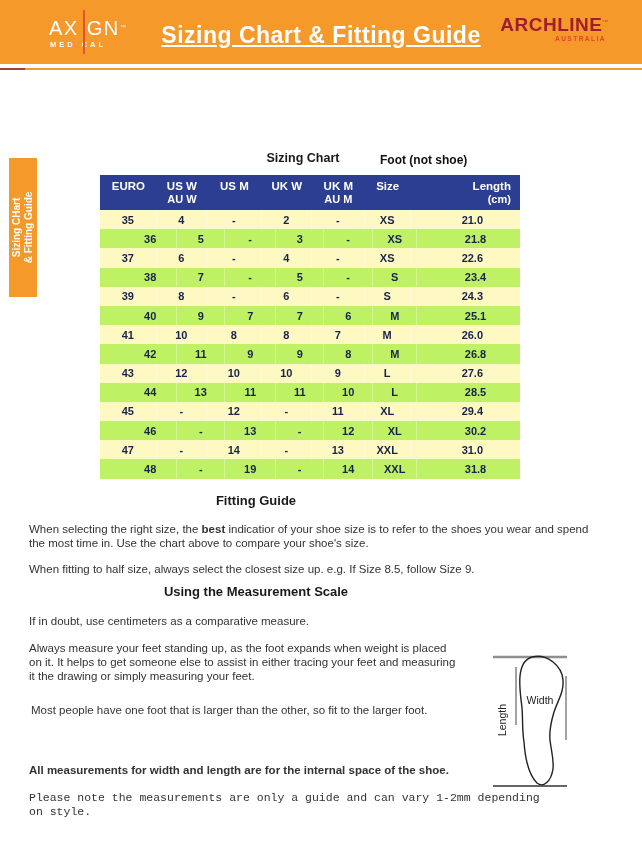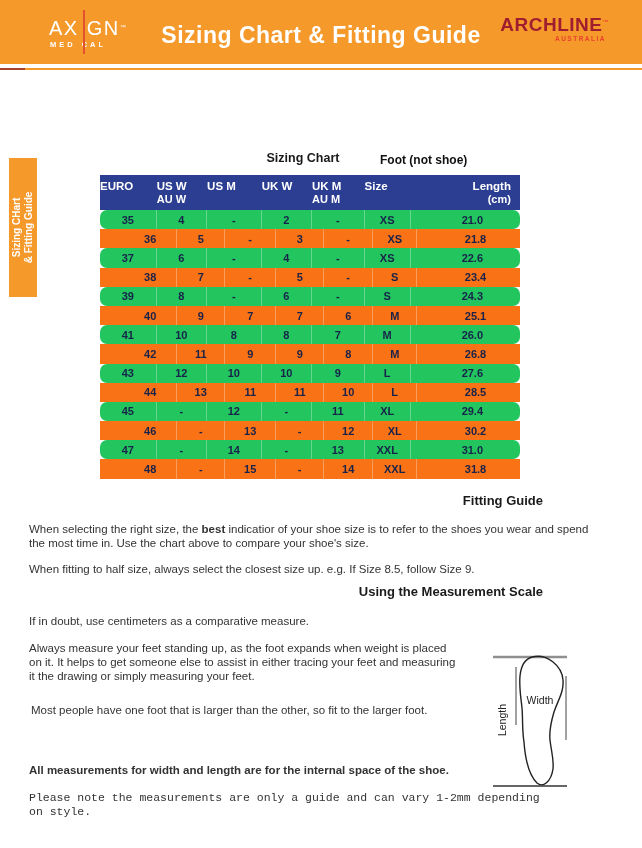--- a/index.html
+++ b/index.html
@@ -5,21 +5,21 @@
   html,body { margin:0; padding:0; background:#ffffff; }
   .page {
     position:relative; width:642px; height:848px; background:#ffffff;
     font-family:"Liberation Sans","DejaVu Sans",sans-serif; overflow:hidden;
   }
 
   
   .topbar { position:absolute; top:0; left:0; width:642px; height:64px; background:#F5992B; }
   .doc-title {
     position:absolute; left:0; top:22px; width:642px; text-align:center;
-    font-size:23px; font-weight:bold; color:#ffffff; letter-spacing:0.5px; margin:0;
+    font-size:23px; font-weight:bold; color:#ffffff; letter-spacing:0.5px; margin:0;text-decoration:underline;
   }
   
   .axign { position:absolute; left:49px; top:18px; color:#ffffff; }
   .axign-name { font-size:20px; letter-spacing:1.5px; line-height:20px; }
   .axign-gap  { display:inline-block; width:8px; }
   .axign-tm   { font-size:6px; vertical-align:top; position:relative; top:-1px; }
   .axign-sub  { font-size:7.5px; font-weight:bold; letter-spacing:3px; margin-top:2px; padding-left:1px; }
   .axign-gap2 { display:inline-block; width:6px; }
   .axign-line { position:absolute; left:34px; top:-8px; width:2px; height:44px; background:#E0532E; }
   
@@ -41,37 +41,37 @@
     text-align:center; color:#ffffff; font-weight:bold; font-size:10px; line-height:12px; padding-top:2px;
   }
 
   
   .chart-title { position:absolute; left:100px; top:151px; width:406px; text-align:center;
                  font-size:12.5px; font-weight:bold; color:#1a1a1a; margin:0; }
   .foot-note   { position:absolute; left:380px; top:153px; width:140px; 
                  font-size:12px; font-weight:bold; color:#111111; }
   .sizing-table { position:absolute; left:100px; top:175px; width:420px; }
   .thead { display:flex; height:35px; background:#2B3E92; color:#ffffff; }
-  .hcell { display:flex; flex-direction:column; align-items:flex-start; padding-top:5px;
+  .hcell { display:flex; flex-direction:column; align-items:center; padding-top:5px;
            font-size:11.5px; font-weight:bold; line-height:13px; box-sizing:border-box; }
   .hcell .l2 { font-size:11px; }
   .thead .c6 { align-items:flex-end; padding-right:9px; }
   .trow  { display:flex; height:19.2px; }
-  .row-a { background:#22c55e;border-radius:7px; }
-  .row-b { background:#f97316;padding-left:24px; }
+  .row-a { background:#fef9c3; }
+  .row-b { background:#bef264;padding-left:24px; }
   .tcell { display:flex; align-items:center; justify-content:center; box-sizing:border-box;
            font-size:11px; font-weight:bold; color:#18224A;
            border-right:1px solid rgba(255,255,255,0.3); }
   .tcell.c6 { border-right:none; padding-left:14px; }
   .c0 { width:13.5%; } .c1 { width:12%; } .c2 { width:13%; } .c3 { width:12%; }
   .c4 { width:12.5%; } .c5 { width:11%; } .c6 { width:26%; }
 
   
-  .h-center { position:absolute; left:0; width:512px; text-align:right;
-              font-size:13px; font-weight:bold; color:#1a1a1a; margin:0;padding-left:31px; }
+  .h-center { position:absolute; left:0; width:512px; text-align:center;
+              font-size:13px; font-weight:bold; color:#1a1a1a; margin:0; }
   .h-fitting { top:493px; }
   .h-measure { top:584px; }
   .p { position:absolute; margin:4px; font-size:11.5px; line-height:14px; color:#333333; }
   .p1 { left:25px; top:518px; width:612px; }
   .p2 { left:25px; top:558px; }
   .m1 { left:25px; top:610px; }
   .m2 { left:25px; top:637px; white-space:pre-line; }
   .m3 { left:27px; top:699px; }
   .m4 { left:25px; top:759px;font-weight:bold; }
   .m5 { left:25px; top:787px; white-space:pre-line; width:520px;font-family:Liberation Mono, monospace; }
@@ -250,21 +250,21 @@
           <div class="tcell c1">-</div>
           <div class="tcell c2">14</div>
           <div class="tcell c3">-</div>
           <div class="tcell c4">13</div>
           <div class="tcell c5">XXL</div>
           <div class="tcell c6">31.0</div>
         </div>
         <div class="trow row-b">
           <div class="tcell c0">48</div>
           <div class="tcell c1">-</div>
-          <div class="tcell c2">15</div>
+          <div class="tcell c2">19</div>
           <div class="tcell c3">-</div>
           <div class="tcell c4">14</div>
           <div class="tcell c5">XXL</div>
           <div class="tcell c6">31.8</div>
         </div>
       </div>
   </div>
 
   <h2 class="h-center h-fitting">Fitting Guide</h2>
   <p class="p p1"><span>When selecting the right size, the </span><b>best</b><span> indicatior of your shoe size is to refer to the shoes you wear and spend</span><br><span>the most time in. Use the chart above to compare your shoe's size.</span></p>

